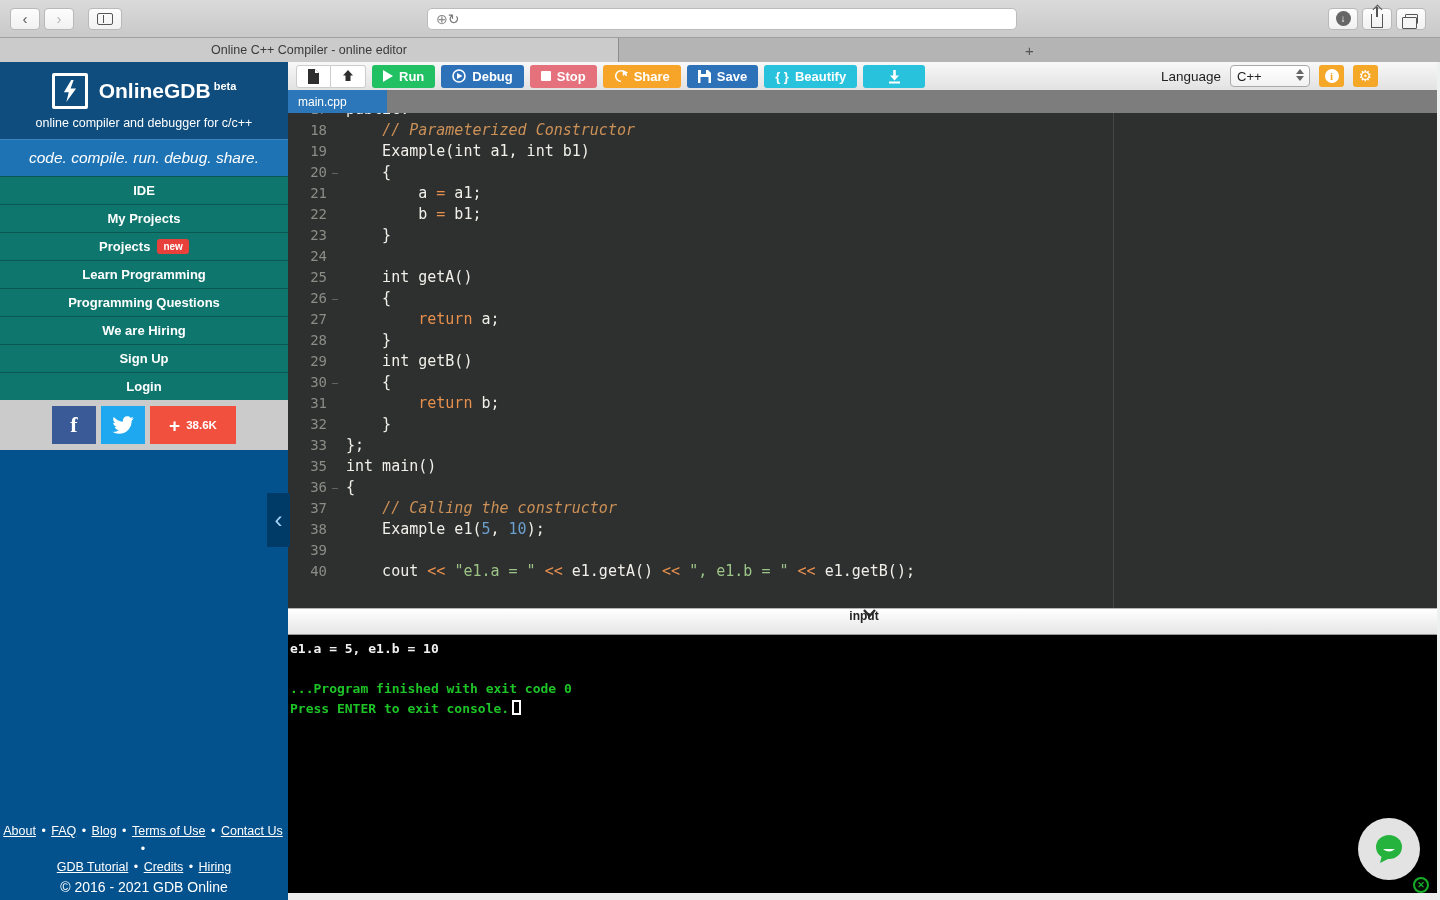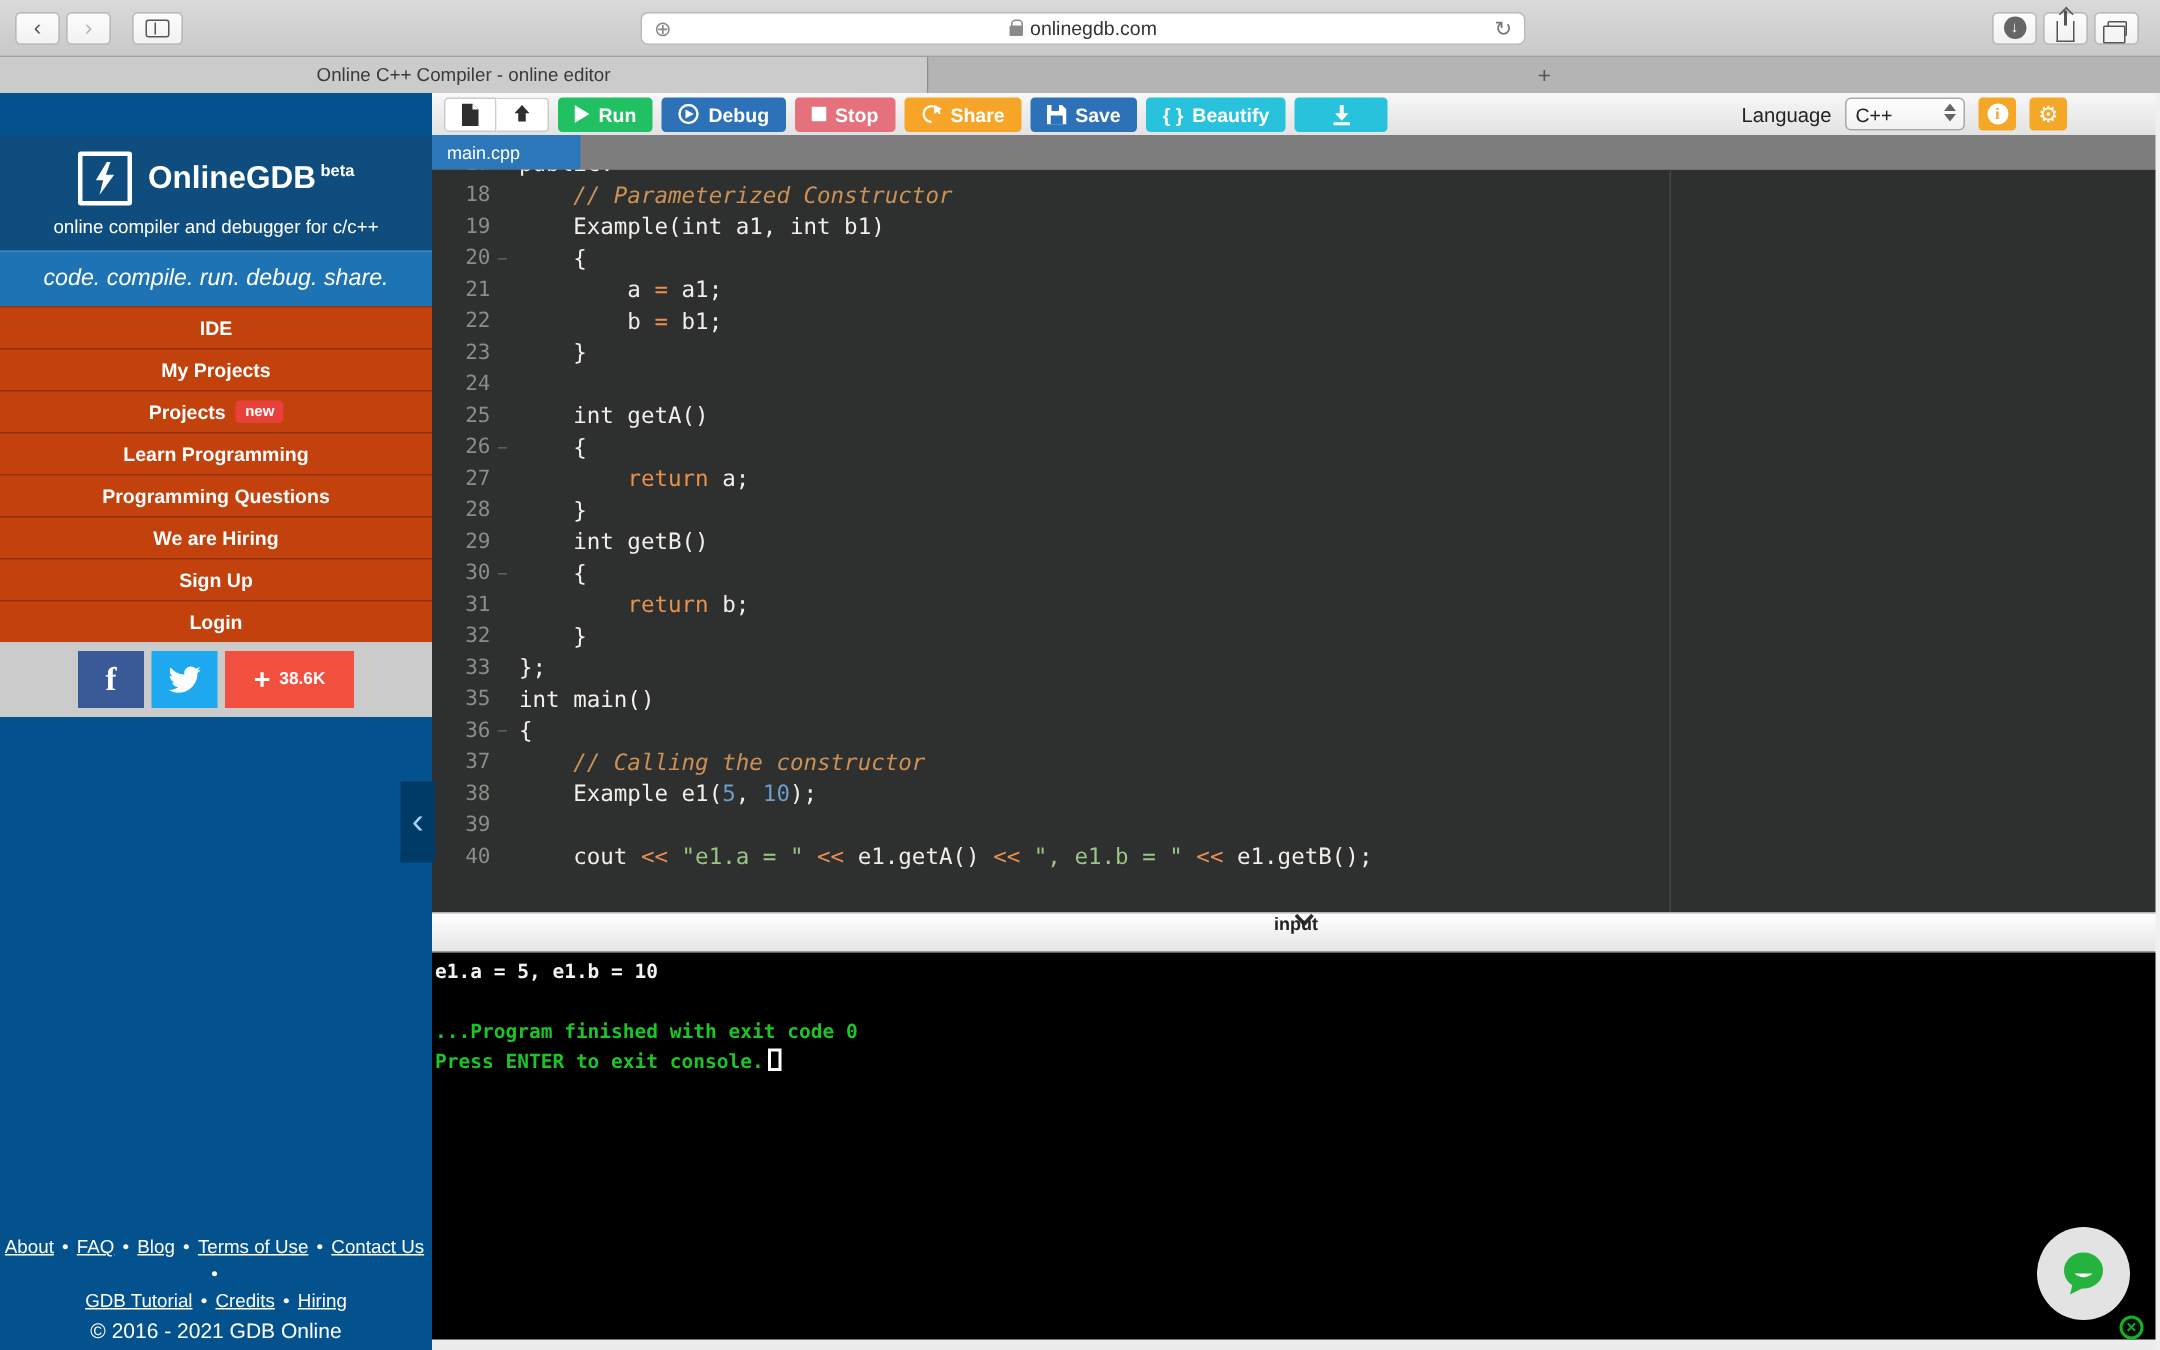--- a/index.html
+++ b/index.html
@@ -49,29 +49,29 @@
   .btab:nth-child(2) { width:801px; }
   .btab-title { font-size:12.5px; color:#3a3a3a; }
   .new-tab { flex:1; display:flex; align-items:center; justify-content:center; color:#555; font-size:15px; background:#b4b4b4; }
 
   
   .page { position:absolute; top:62px; left:0; width:1440px; height:838px; display:flex; }
   .page::after { content:""; position:absolute; right:0; top:0; bottom:0; width:3px; background:#eff0f0; z-index:55; }
 
   
   .sidebar { width:288px; height:838px; background:#04528d; display:flex; flex-direction:column; position:relative; }
-  .brand { background:#0e4d7e; padding:11px 8px 9px; text-align:center;margin-top:28px; }
+  .brand { background:#0e4d7e; padding:11px 8px 9px; text-align:center; }
   .brand-row { display:flex; align-items:center; justify-content:center; gap:11px; }
   .bolt-box { width:36px; height:36px; border:3px solid #fff; border-radius:2px; display:flex; align-items:center; justify-content:center; }
   .brand-title { color:#fff; font-size:21px; font-weight:bold; }
   .brand-beta { color:#fff; font-size:11px; font-weight:bold; vertical-align:super; margin-left:3px; }
   .brand-sub { color:#fff; font-size:12.5px; margin-top:7px; }
   .tagline { background:#1e73b4; border-top:1px solid #3d85c0; color:#fff; font-style:italic;
     font-size:15.5px; text-align:center; padding:9px 0; }
-  .menu { background:#c2410c; }
+  .menu { background:#0f766e; }
   .menu-item { height:28px; display:flex; align-items:center; justify-content:center; gap:7px;
     border-top:1px solid rgba(0,0,0,.25); color:#fff; font-size:13px; font-weight:bold; cursor:pointer; }
   .badge { background:#e8413c; color:#fff; font-size:10px; font-weight:bold; padding:2px 6px; border-radius:3px; }
   .social { height:50px; background:#cbcbcb; display:flex; align-items:center; justify-content:center; gap:5px; }
   .soc-btn { height:38px; display:flex; align-items:center; justify-content:center; color:#fff; }
   .fb { width:44px; background:#3a5a97; font-size:22px; font-weight:bold; font-family:"Liberation Serif", serif; }
   .tw { width:44px; background:#1da8f0; }
   .plus-share { width:86px; background:#f2503f; gap:6px; font-weight:bold; }
   .plus-share .plus { font-size:19px; font-weight:bold; line-height:1; }
   .plus-share .count { font-size:11.5px; }
@@ -168,24 +168,20 @@
       <div class="cbtn fwd">
           <span>›</span>
         </div>
     </div>
     <div class="cbtn" style="width:34px">
         <span class="panel-icon"></span>
       </div>
     <div class="url-wrap">
       <div class="url-bar">
         <span class="url-left">⊕</span>
-        <span class="url-center">
-          <span class="lock"></span>
-          <span>onlinegdb.com</span>
-        </span>
         <span class="reload">↻</span>
       </div>
     </div>
     <div class="chrome-right">
       <div class="cbtn">
           <span class="dl-circle">↓</span>
         </div>
       <div class="cbtn">
           <span class="share-glyph"></span>
         </div>

